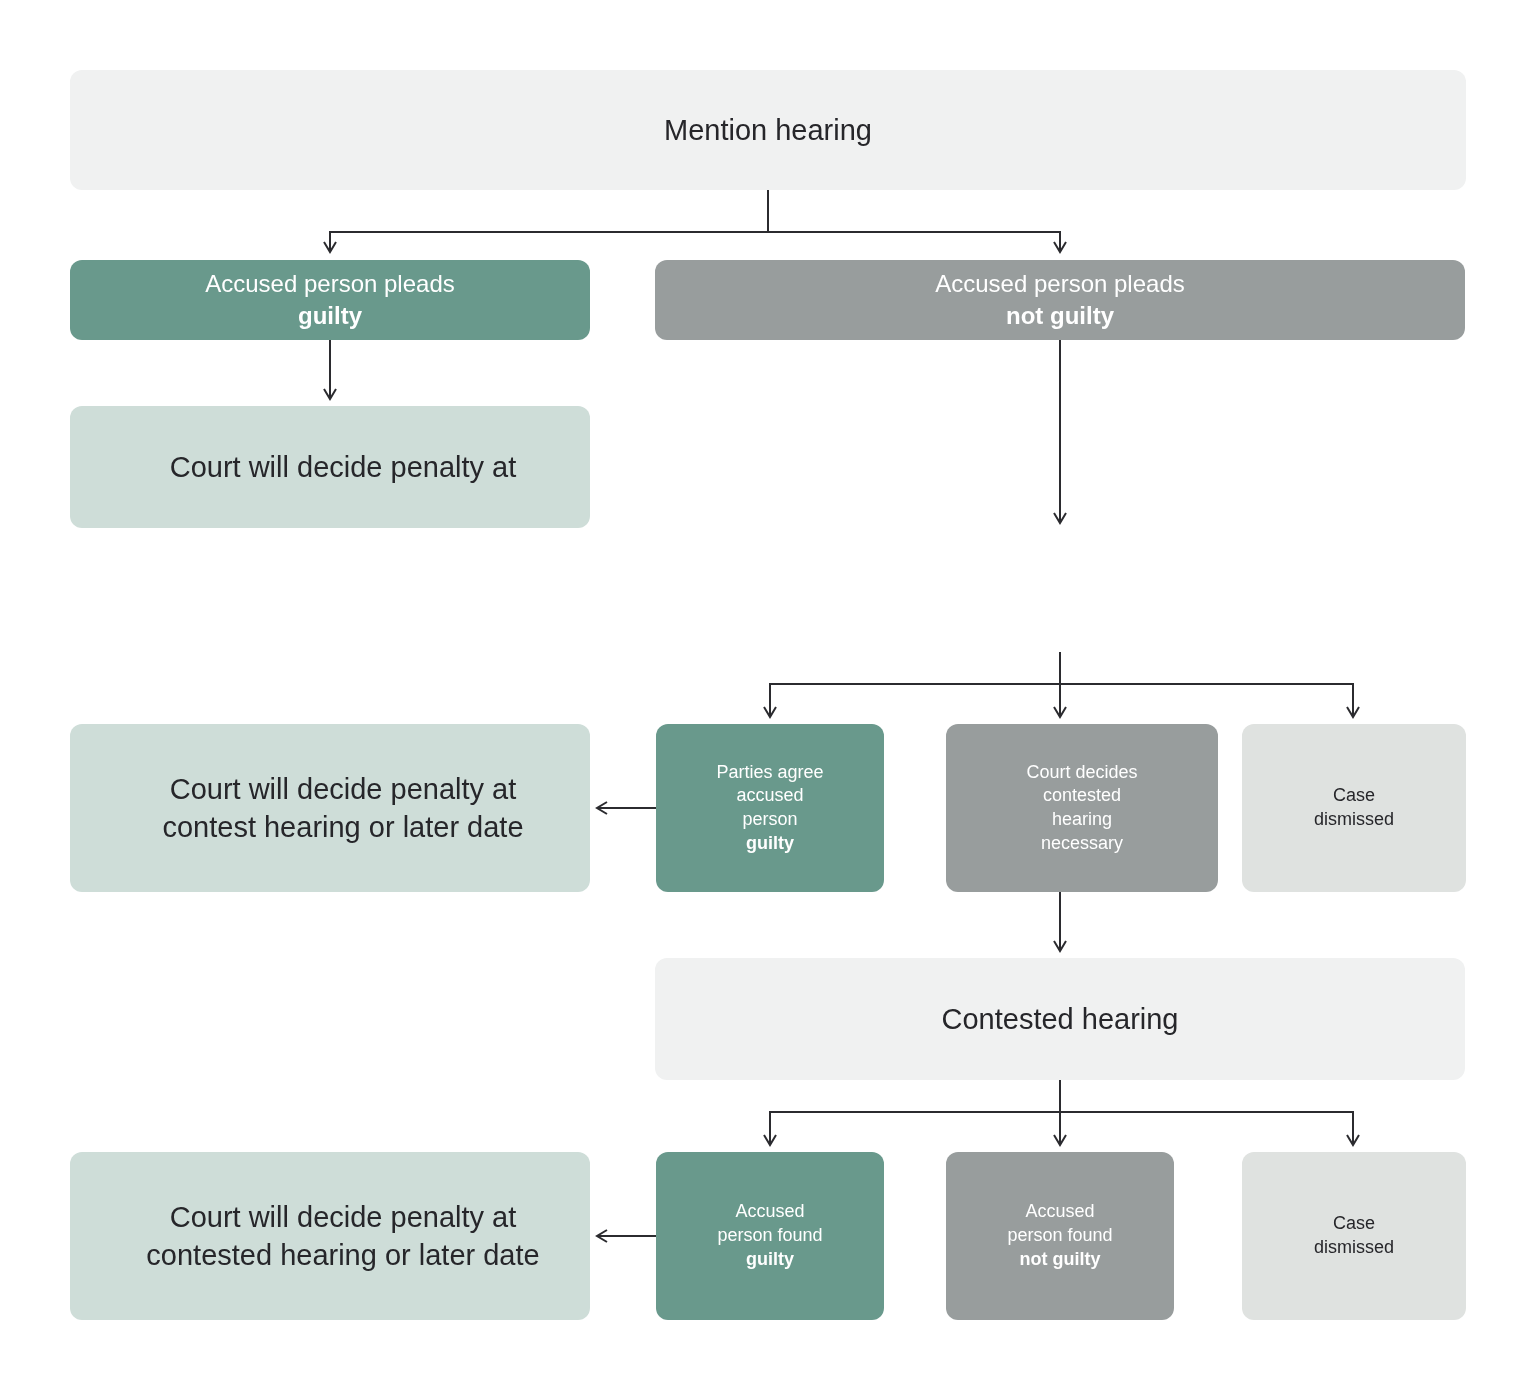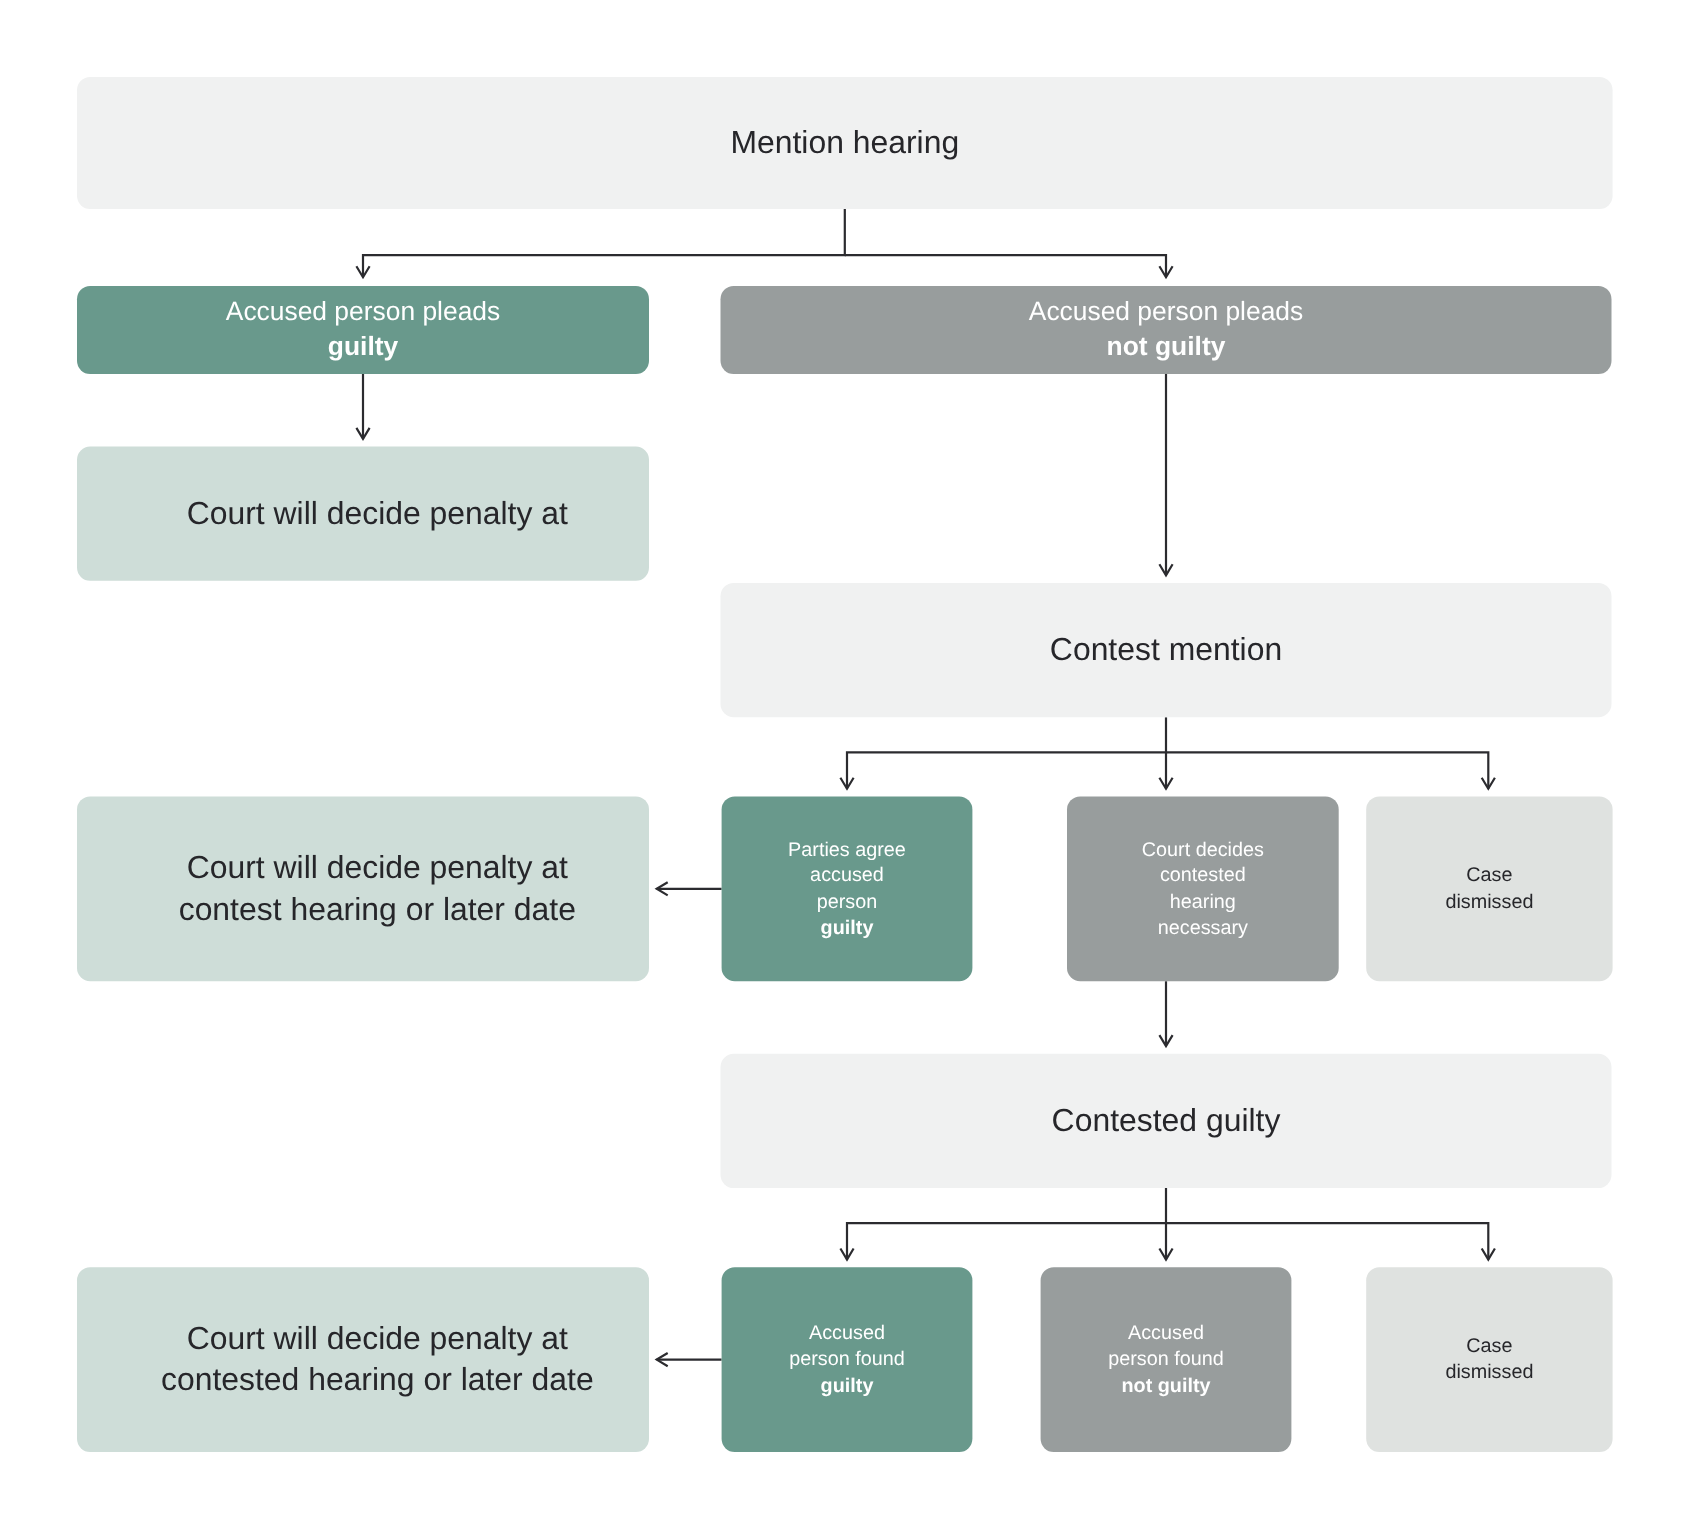--- a/index.html
+++ b/index.html
@@ -64,47 +64,44 @@
   </div>
   <div class="node gray fs-mid" style="left:655px;top:260px;width:810px;height:80px">
     <span>Accused person pleads</span>
     <span class="bold">not guilty</span>
   </div>
 
   <div class="node lightgreen fs-header" style="left:70px;top:406px;width:520px;height:122px">
     <span>Court will decide penalty at</span>
   </div>
 
-  <div class="node lightgray fs-header" style="left:655px;top:530px;width:810px;height:122px">
-    <span>Contest mention</span>
-  </div>
 
   <div class="node lightgreen fs-header" style="left:70px;top:724px;width:520px;height:168px">
     <span>Court will decide penalty at</span>
     <span>contest hearing or later date</span>
   </div>
   <div class="node green fs-small" style="left:656px;top:724px;width:228px;height:168px">
     <span>Parties agree</span>
     <span>accused</span>
     <span>person</span>
     <span class="bold">guilty</span>
   </div>
-  <div class="node gray fs-small" style="left:970px;top:724px;width:247px;height:168px">
+  <div class="node gray fs-small" style="left:946px;top:724px;width:272px;height:168px">
     <span>Court decides</span>
     <span>contested</span>
     <span>hearing</span>
     <span>necessary</span>
   </div>
   <div class="node dismissed fs-small" style="left:1242px;top:724px;width:224px;height:168px">
     <span>Case</span>
     <span>dismissed</span>
   </div>
 
   <div class="node lightgray fs-header" style="left:655px;top:958px;width:810px;height:122px">
-    <span>Contested guilty</span>
+    <span>Contested hearing</span>
   </div>
 
   <div class="node lightgreen fs-header" style="left:70px;top:1152px;width:520px;height:168px">
     <span>Court will decide penalty at</span>
     <span>contested hearing or later date</span>
   </div>
   <div class="node green fs-small" style="left:656px;top:1152px;width:228px;height:168px">
     <span>Accused</span>
     <span>person found</span>
     <span class="bold">guilty</span>

